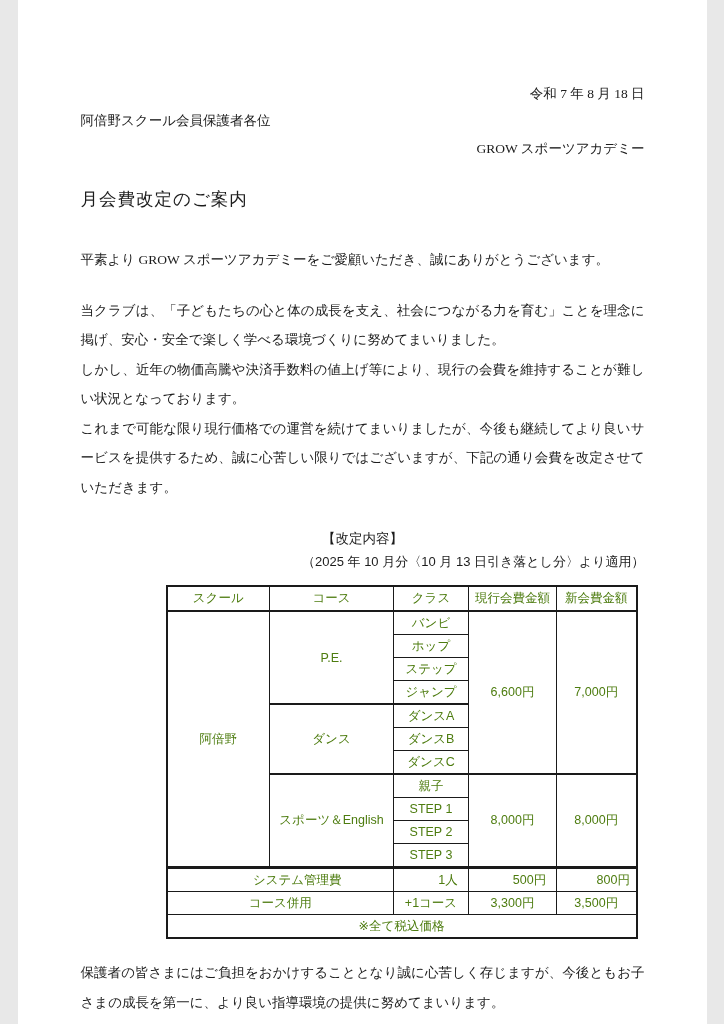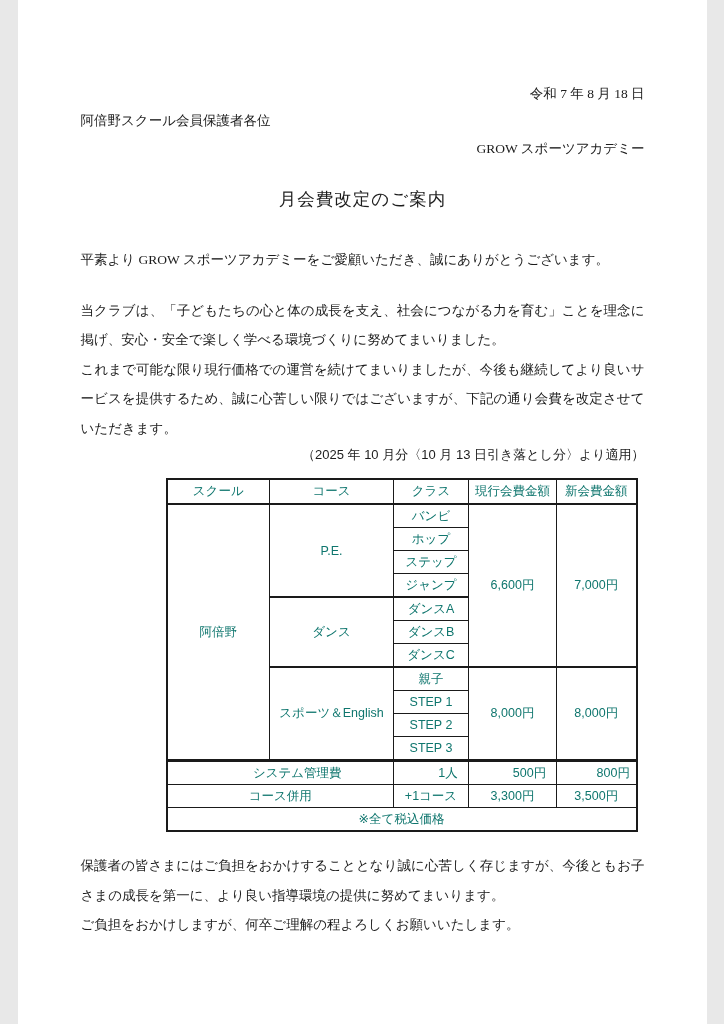--- a/index.html
+++ b/index.html
@@ -20,21 +20,20 @@
   .line { font-size: 13.5px; line-height: 19px; }
   .right { text-align: right; }
   .left  { text-align: left; }
 
   .doc-date { margin: 0; }
   .addressee { margin-top: 8px; }
   .org { margin-top: 9px; font-family: Liberation Serif, serif; }
 
   .doc-title {
     margin-top: 29px;
-    text-align: center;
     font-size: 17.5px;
     line-height: 24px;
     letter-spacing: 1px;
     font-weight: normal;
   }
 
   .para { font-size: 13.5px; line-height: 29.5px; text-align: justify; }
   .greeting { margin-top: 34px; }
   .body-block { margin-top: 21px; font-family: Liberation Serif, serif; }
 
@@ -51,21 +50,21 @@
     line-height: 23px;
   }
 
   table.fee-table {
     border-collapse: collapse;
     table-layout: fixed;
     margin: 12px 0 0 85px;
     width: 470px;
     font-family: "Liberation Sans", "DejaVu Sans", sans-serif;
     font-size: 12.5px;
-    color: #0f766e;
+    color: #4d7c0f;
   }
   .fee-table th, .fee-table td {
     border: 1px solid #1a1a1a;
     text-align: center;
     vertical-align: middle;
     padding: 0 2px;
     height: 22px;
     font-weight: normal;
     overflow: hidden;
     white-space: nowrap;
@@ -85,23 +84,25 @@
   <div class="line right doc-date">令和 7 年 8 月 18 日</div>
   <div class="line left addressee">阿倍野スクール会員保護者各位</div>
   <div class="line right org">GROW スポーツアカデミー</div>
 
   <h1 class="doc-title">月会費改定のご案内</h1>
 
   <div class="para greeting">平素より GROW スポーツアカデミーをご愛顧いただき、誠にありがとうございます。</div>
 
   <div class="body-block">
     <div class="para">当クラブは、「子どもたちの心と体の成長を支え、社会につながる力を育む」ことを理念に掲げ、安心・安全で楽しく学べる環境づくりに努めてまいりました。</div>
+    <div class="para">しかし、近年の物価高騰や決済手数料の値上げ等により、現行の会費を維持することが難しい状況となっております。</div>
     <div class="para">これまで可能な限り現行価格での運営を続けてまいりましたが、今後も継続してより良いサービスを提供するため、誠に心苦しい限りではございますが、下記の通り会費を改定させていただきます。</div>
   </div>
 
+  <div class="revision-heading sans">【改定内容】</div>
   <div class="revision-effective sans">（2025 年 10 月分〈10 月 13 日引き落とし分〉より適用）</div>
 
   <table class="fee-table">
     <colgroup>
       <col style="width:103px">
       <col style="width:124px">
       <col style="width:75px">
       <col style="width:88px">
       <col style="width:80px">
     </colgroup>

